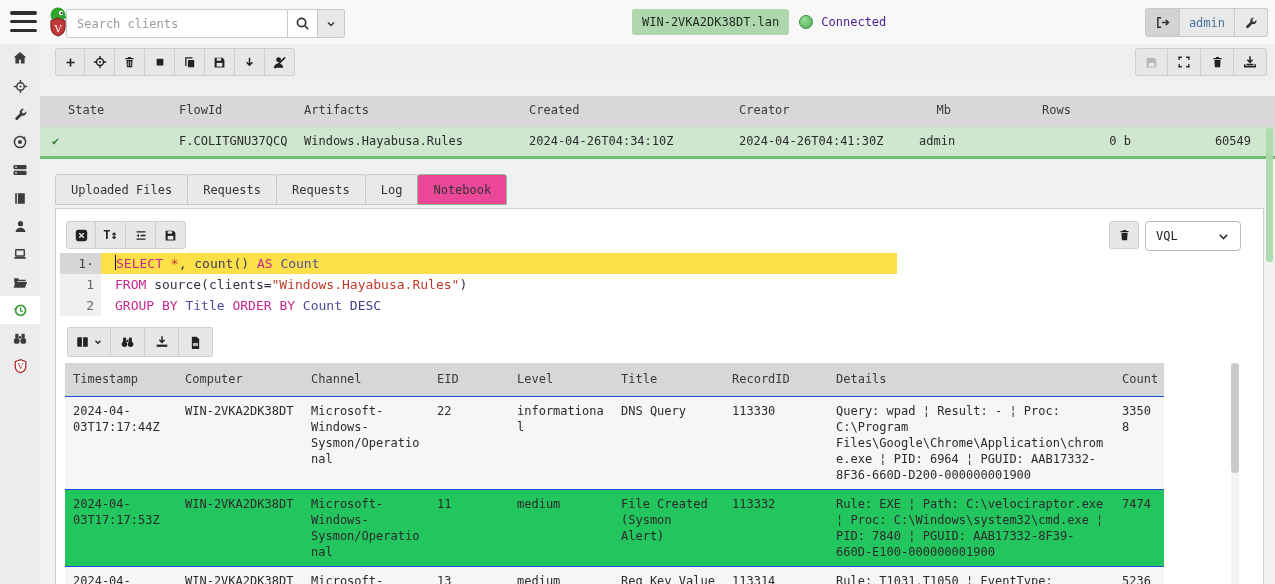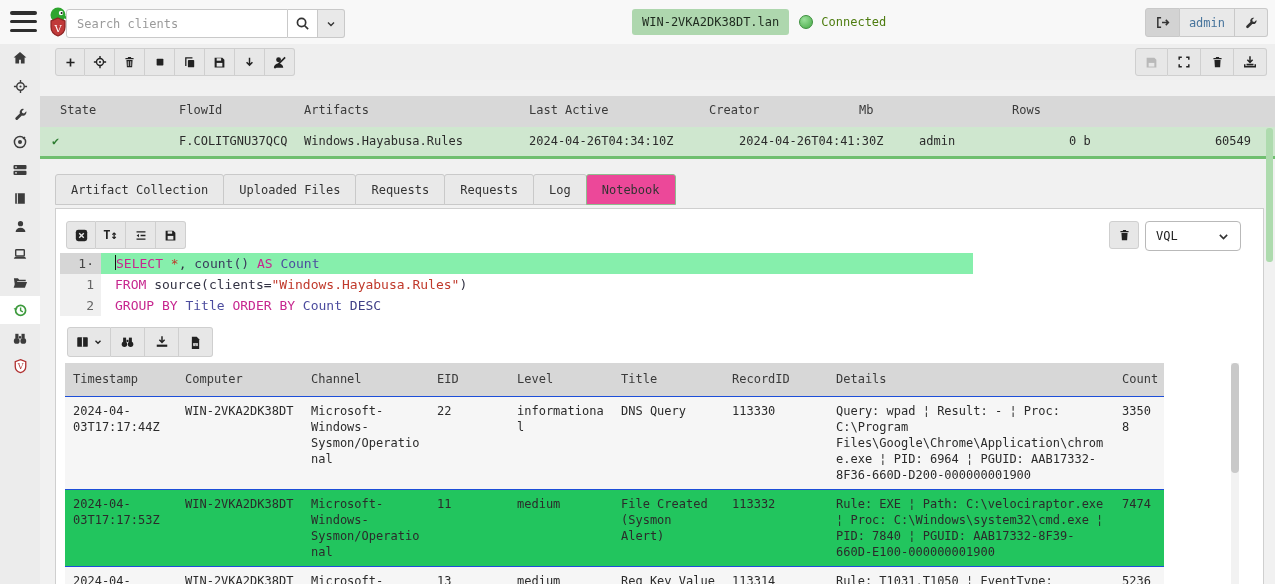--- a/index.html
+++ b/index.html
@@ -16,21 +16,21 @@
   .hamburger div { height:3.5px; background:#2e2e2e; border-radius:2px; }
   .logo { position:absolute; left:44px; top:6px; width:28px; height:32px; }
   .searchwrap { position:absolute; left:66px; top:9px; display:flex; height:29px; }
   .searchwrap input { width:222px; height:29px; border:1px solid #c9c9c9; border-radius:3px 0 0 3px; padding:0 10px; font-family:inherit; font-size:12px; color:#444; background:#fff; outline:none; }
   .searchwrap input::placeholder { color:#9a9a9a; }
   .sbtn { width:30px; height:29px; background:#fff; border:1px solid #c9c9c9; border-left:none; display:flex; align-items:center; justify-content:center; color:#333; cursor:pointer; }
   .sbtn.grey { background:#e9e9e9; border-radius:0 3px 3px 0; width:27px; }
   .hostinfo { position:absolute; left:632px; top:9px; display:flex; align-items:center; }
   .hostbadge { background:#aed7ae; color:#1f2b1f; padding:4px 10px; border-radius:3px; height:26px; line-height:18px; }
   .conndot { width:14px; height:14px; border-radius:50%; background:radial-gradient(circle at 35% 30%, #9be09b, #46a946); border:1px solid #3c8f3c; margin:0 8px 0 10px; }
-  .conntext { color:#4d7c0f; }
+  .conntext { color:#4c1d95; }
   .userwrap { position:absolute; right:7px; top:8px; display:flex; height:29px; }
   .ubtn { height:29px; border:1px solid #c9c9c9; background:#e9e9e9; display:flex; align-items:center; justify-content:center; padding:0 9px; cursor:pointer; color:#333; }
   .ubtn.pressed { background:#d3d3d3; border-radius:3px 0 0 3px; }
   .ubtn.last { border-radius:0 3px 3px 0; border-left:none; }
   .ubtn.mid { border-left:none; color:#47749c; }
 
   
   .toolbar2 { position:absolute; left:40px; top:44px; width:1235px; height:36px; background:#efefef; }
   .btngroup { display:flex; }
   .tbtn { width:30px; height:28px; background:#e7e7e7; border:1px solid #cfcfcf; border-left:none; display:flex; align-items:center; justify-content:center; color:#222; cursor:pointer; }
@@ -45,22 +45,22 @@
   .sidebar { position:absolute; left:0; top:44px; width:40px; height:540px; background:#ececec; }
   .sideitem { width:40px; height:28px; display:flex; align-items:center; justify-content:center; color:#3c3c3c; cursor:pointer; }
   .sideitem.active { background:#ffffff; color:#3d9a3d; }
 
   
   .flows { position:absolute; left:40px; top:96px; width:1235px; }
   .frow { display:flex; width:1235px; }
   .fhead { background:#d8d8d8; height:31px; color:#3a3a3a; }
   .fdata { background:#cfe7cf; height:29px; }
   .fcell { padding:7px 0 0 0; white-space:nowrap; overflow:hidden; }
-  .fc0{width:139px; padding-left:20px;} .fc1{width:125px;} .fc2{width:225px;} .fc3{width:210px;}
-  .fc4{width:180px;} .fc5{width:150px;} .fc6{width:62px; text-align:left;} .fc7{width:120px; text-align:right; padding-right:0px;}
+  .fc0{width:139px; padding-left:28px;} .fc1{width:125px;} .fc2{width:225px;} .fc3{width:210px;}
+  .fc4{width:180px;} .fc5{width:150px;} .fc6{width:62px; text-align:right;} .fc7{width:120px; text-align:right; padding-right:0px;}
   .checkmark { color:#2e7d32; font-weight:bold; padding-left:12px; }
   .greenhr { position:absolute; left:40px; top:156px; width:1235px; height:3px; background:#6fbf6f; }
   .greenscroll { position:absolute; left:1266px; top:128px; width:7px; height:134px; background:#aedbae; border-radius:3px; }
 
   
   .tabs { position:absolute; left:55px; top:174px; display:flex; }
   .tab { height:31px; display:flex; align-items:center; padding:0 15px; background:#e9e9e9; border:1px solid #c9c9c9; margin-left:-1px; cursor:pointer; color:#333; border-radius:3px 3px 0 0; white-space:nowrap; }
   .tab:first-child { margin-left:0; }
   .tab.active { background:#ec4899; border-color:#8fbc8f; }
 
@@ -70,21 +70,21 @@
   .cell-toolbar-right { position:absolute; right:22px; top:12px; display:flex; }
   .vql-select { width:96px; height:30px; margin-left:6px; border:1px solid #b9b9b9; border-radius:4px; background:#fff; display:flex; align-items:center; justify-content:space-between; padding:0 10px; cursor:pointer; color:#222; }
 
   
   .editor { position:absolute; left:4px; top:44px; width:1196px; height:68px; font-size:13px; }
   .gutterCol { position:absolute; left:0; top:0; width:41px; }
   .gutter-cell { height:21px; line-height:21px; text-align:right; padding-right:7px; color:#666; background:#f0f0f0; }
   .gutter-cell.active { background:#d6d6d6; color:#444; }
   .codeCol { position:absolute; left:41px; top:0; right:0; }
   .code-line { height:21px; line-height:21px; padding-left:14px; white-space:pre; }
-  .code-line.active { background:#86efac; width:872px; }
+  .code-line.active { background:#fde047; width:796px; }
   .seg-kw { color:#c7278f; } .seg-op { color:#c0392b; } .seg-str { color:#c0392b; }
   .seg-pl { color:#333344; } .seg-fn { color:#3a3a5c; } .seg-id { color:#4c4c9e; } .seg-idd { color:#3f3f85; }
   .caret { display:inline-block; width:0; border-left:1.6px solid #111; height:15px; vertical-align:-2px; }
 
   
   .out-toolbar { position:absolute; left:11px; top:118px; }
   .out-toolbar .tbtn { width:34px; height:30px; }
   .out-toolbar .tbtn.wide { width:44px; }
 
   
@@ -341,41 +341,40 @@
         </svg>
       </span>
     </div>
 </div>
 
 <div class="flows">
   <div class="frow fhead" id="flows-head">
       <div class="fcell fc0">State</div>
       <div class="fcell fc1">FlowId</div>
       <div class="fcell fc2">Artifacts</div>
-      <div class="fcell fc4">Last Active</div>
+      <div class="fcell fc3">Created</div>
       <div class="fcell fc5">Creator</div>
       <div class="fcell fc6">Mb</div>
       <div class="fcell fc7">Rows</div>
     </div>
   <div class="frow fdata" id="flows-row">
       <div class="fcell fc0 checkmark">✔</div>
       <div class="fcell fc1">F.COLITGNU37QCQ</div>
       <div class="fcell fc2">Windows.Hayabusa.Rules</div>
       <div class="fcell fc3">2024-04-26T04:34:10Z</div>
       <div class="fcell fc4">2024-04-26T04:41:30Z</div>
       <div class="fcell fc5">admin</div>
       <div class="fcell fc6">0 b</div>
       <div class="fcell fc7">60549</div>
     </div>
 </div>
 <div class="greenhr"></div>
 <div class="greenscroll"></div>
 
 <div class="tabs" id="tabs">
-    <div class="tab">Artifact Collection</div>
     <div class="tab">Uploaded Files</div>
     <div class="tab">Requests</div>
     <div class="tab">Requests</div>
     <div class="tab">Log</div>
     <div class="tab active">Notebook</div>
   </div>
 
 <div class="card">
 
   <div class="btngroup cell-toolbar">

